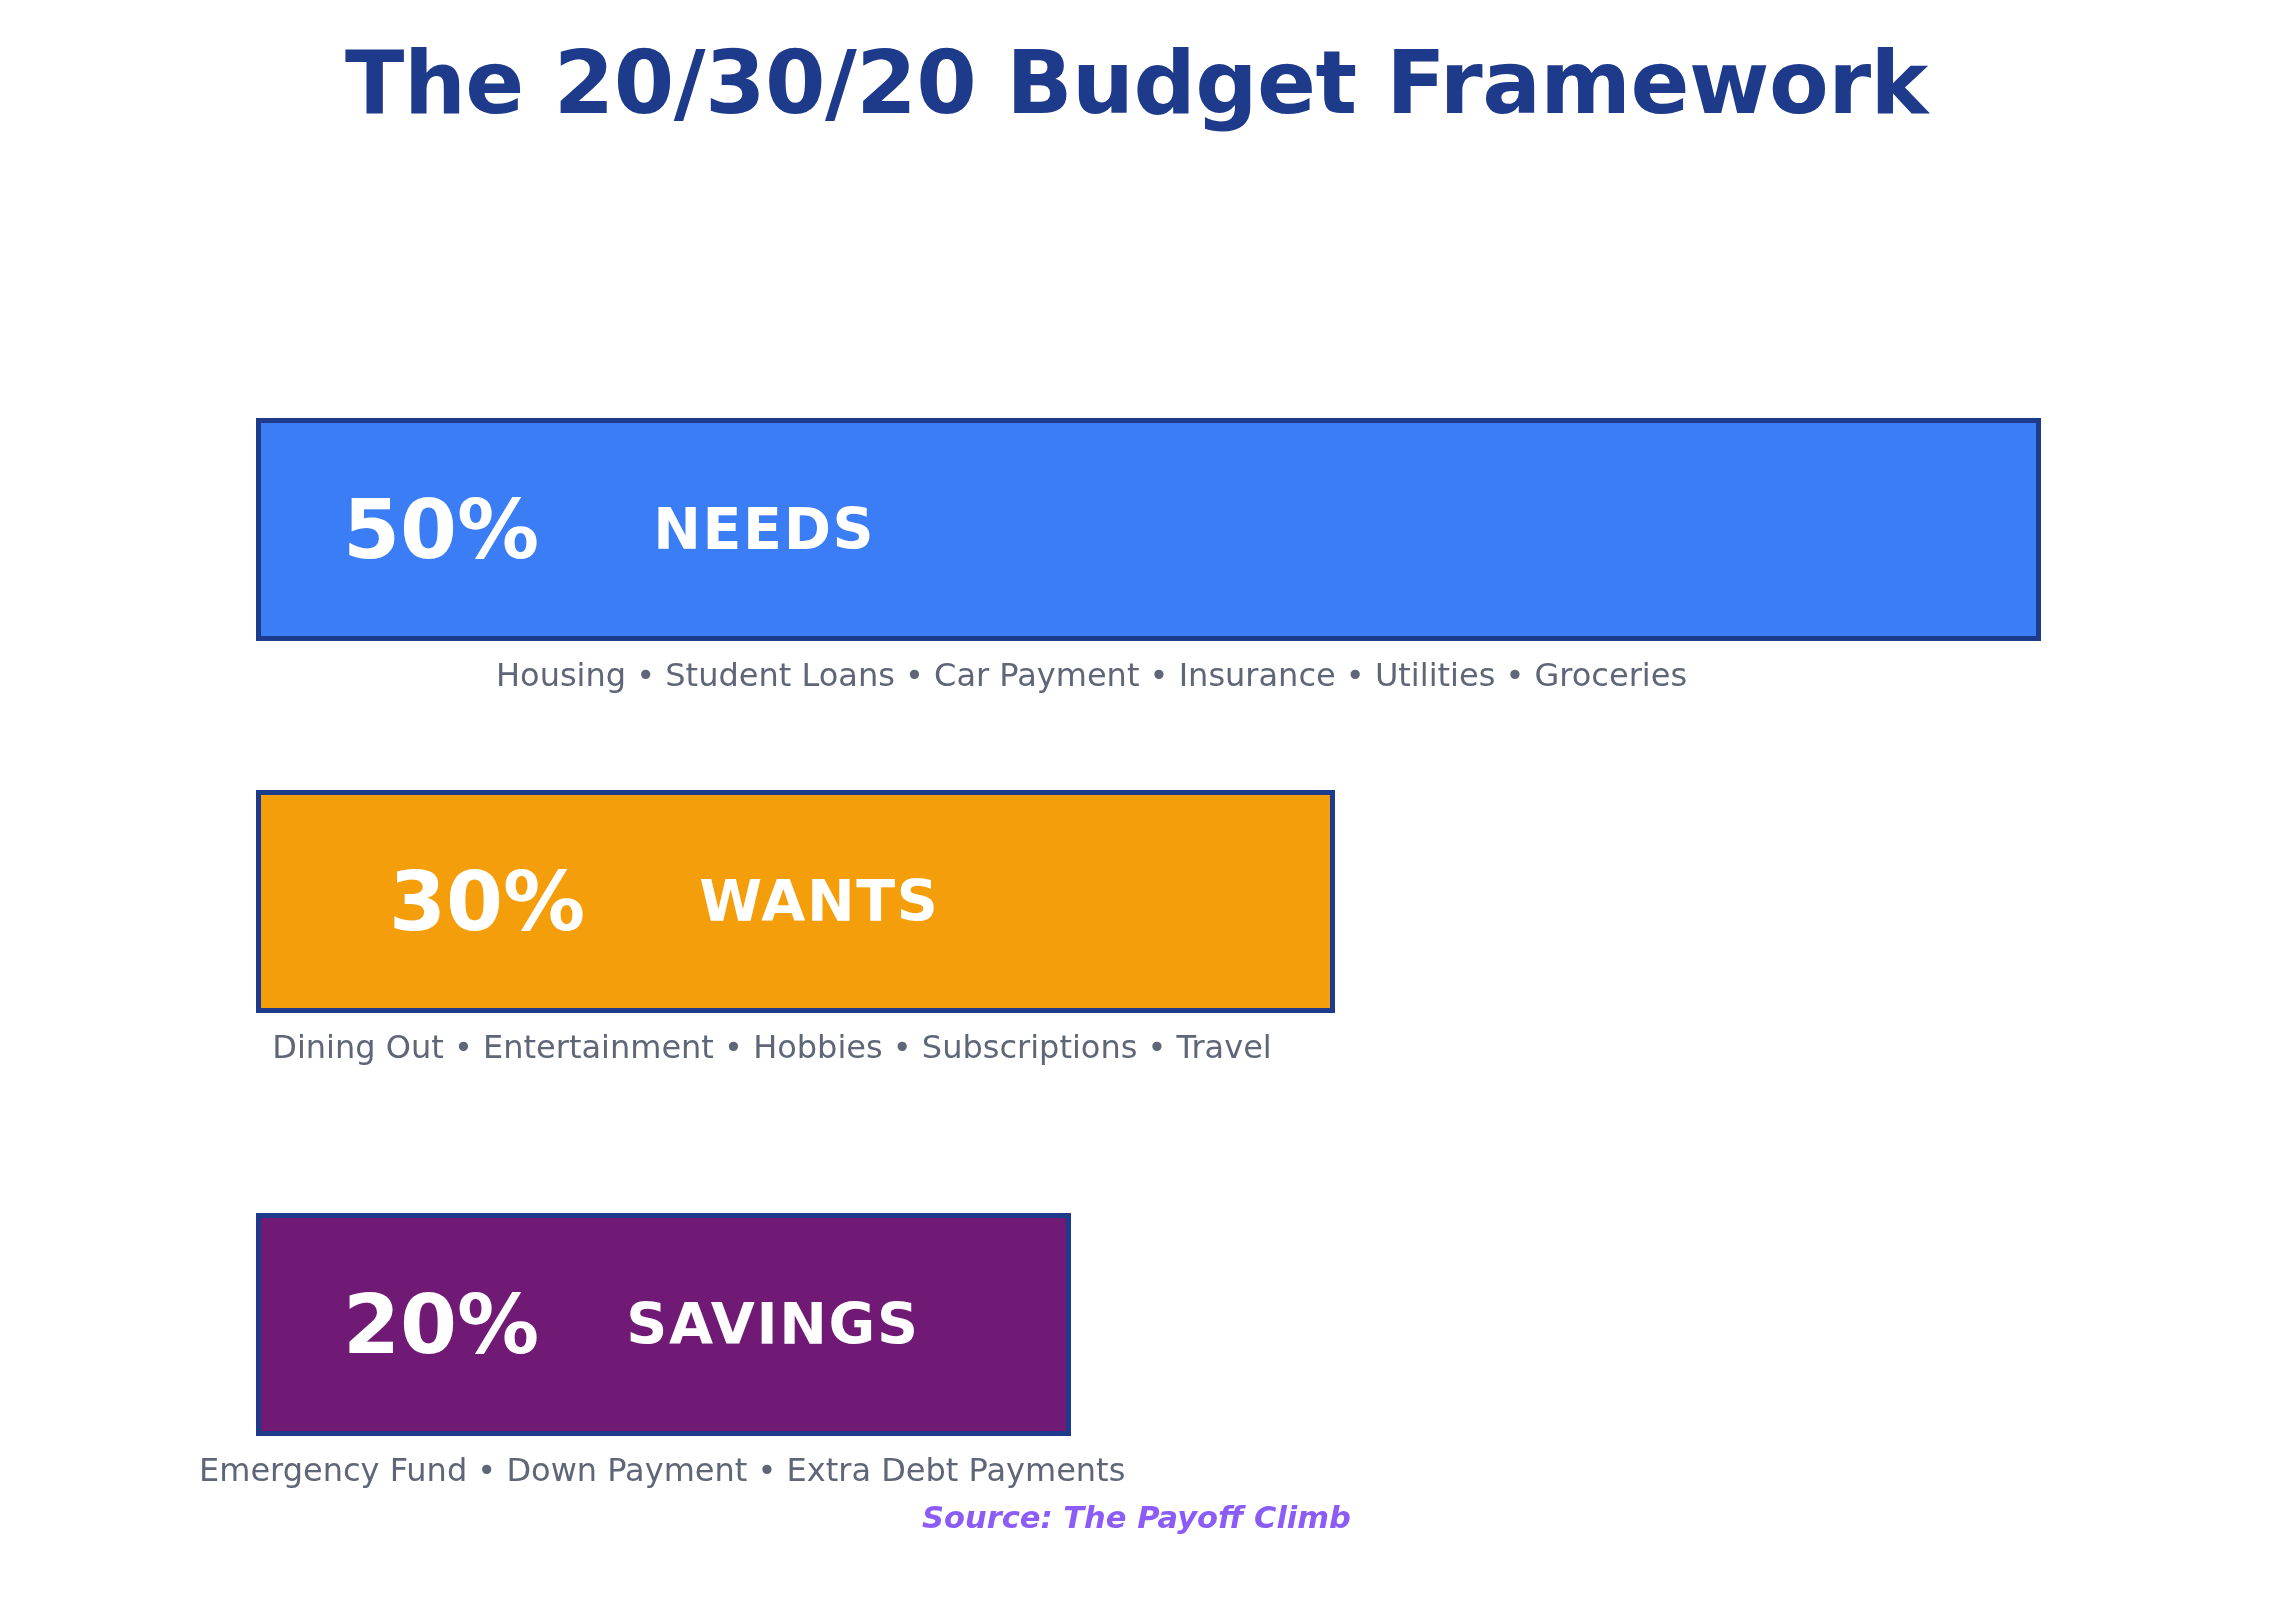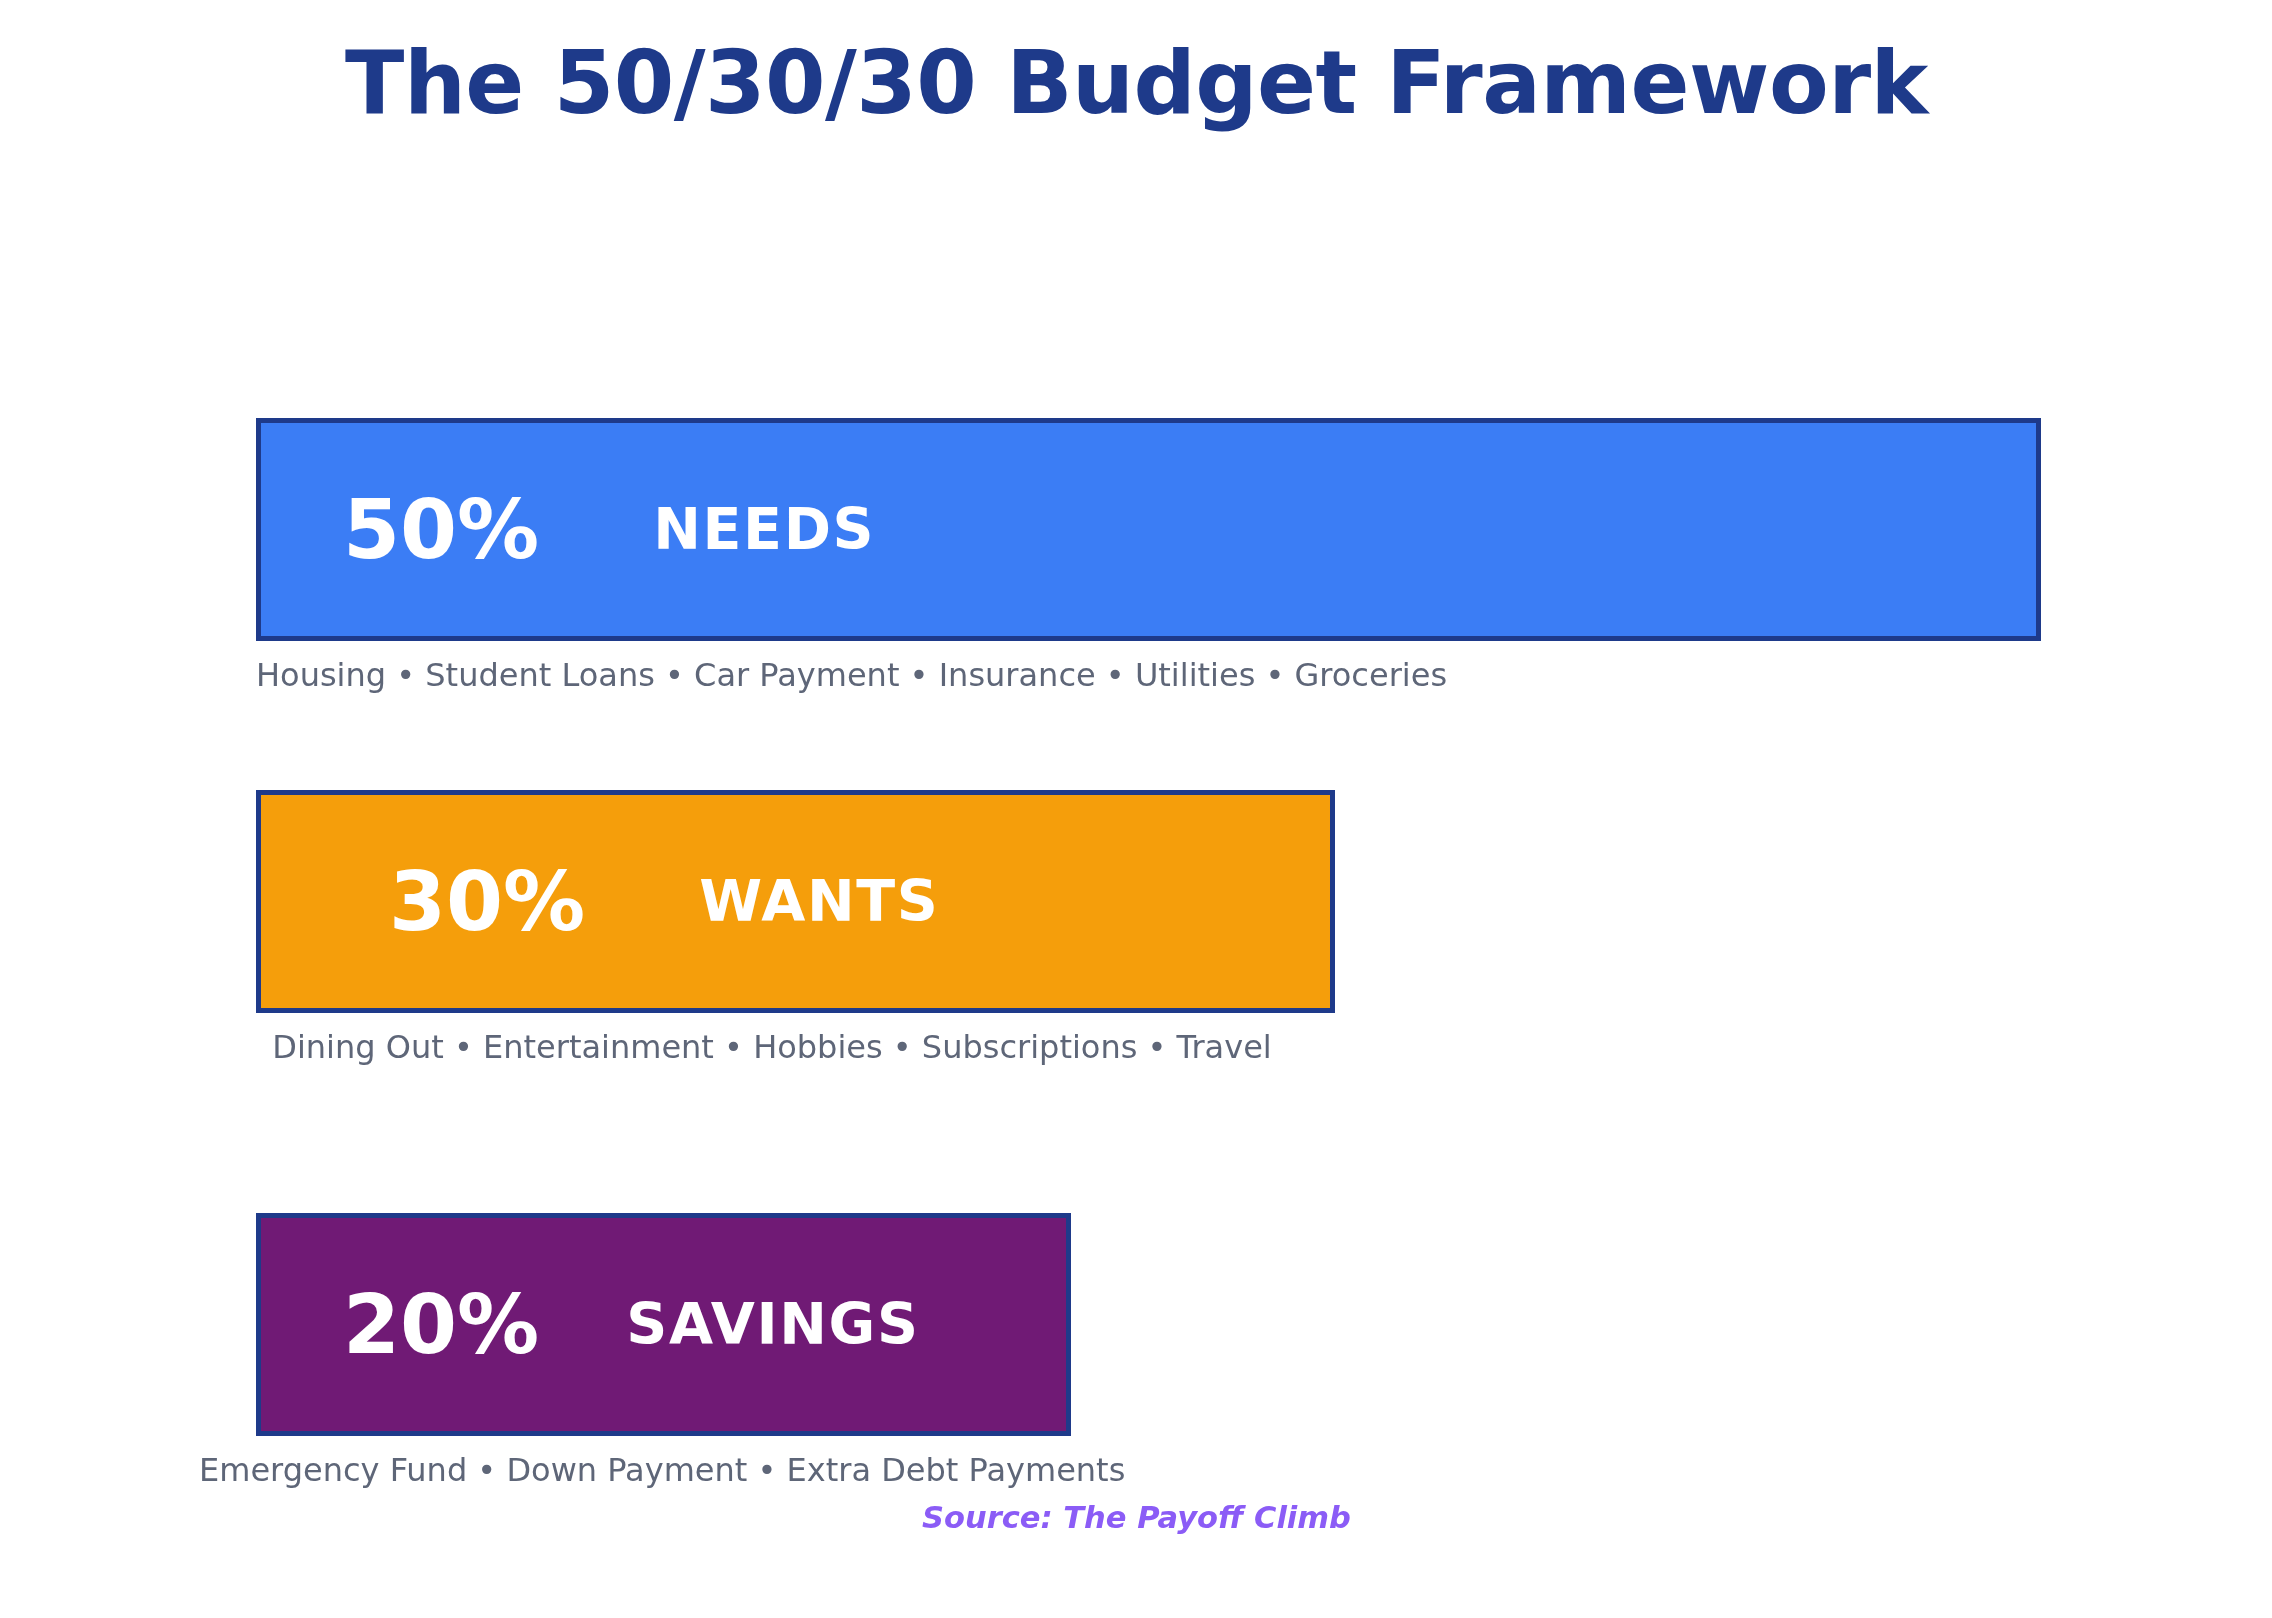--- a/index.html
+++ b/index.html
@@ -103,21 +103,21 @@
   #group-wants   { top: 790px; }
   #group-savings { top: 1213px; }
 
   #bar-needs   { width: 1785px; background: #3B7DF5; margin-top: 39px; }
   #bar-wants   { width: 1079px; background: #F59E0B; padding-left: 46px; }
   #bar-savings { width: 815px; background: #701a75; }
 
   
   #bar-savings .bar-label { margin-left: 87px; }
 
-  .caption-needs   { }
+  .caption-needs   { margin-left: 240px; }
   .caption-wants   { margin-left: 16.3px; }
   .caption-savings { margin-left: -57px; text-align: center; }
 
   
   .source-line {
     position: absolute;
     left: 0;
     top: 1501px;
     width: 2273px;
     text-align: center;
@@ -127,21 +127,21 @@
     color: #8b5cf6;
     line-height: 1.1;
   }
 </style>
 </head>
 <body>
 
 <div class="canvas">
 
   <div class="header">
-    <div class="page-title">The 50/30/30 Budget Framework</div>
+    <div class="page-title">The 20/30/20 Budget Framework</div>
   </div>
 
   <div class="bars">
 
     <div class="bar-group" id="group-needs">
       <div class="bar" id="bar-needs">
         <span class="bar-pct">50%</span>
         <span class="bar-label">NEEDS</span>
       </div>
       <div class="bar-caption caption-needs">Housing • Student Loans • Car Payment • Insurance • Utilities • Groceries</div>

